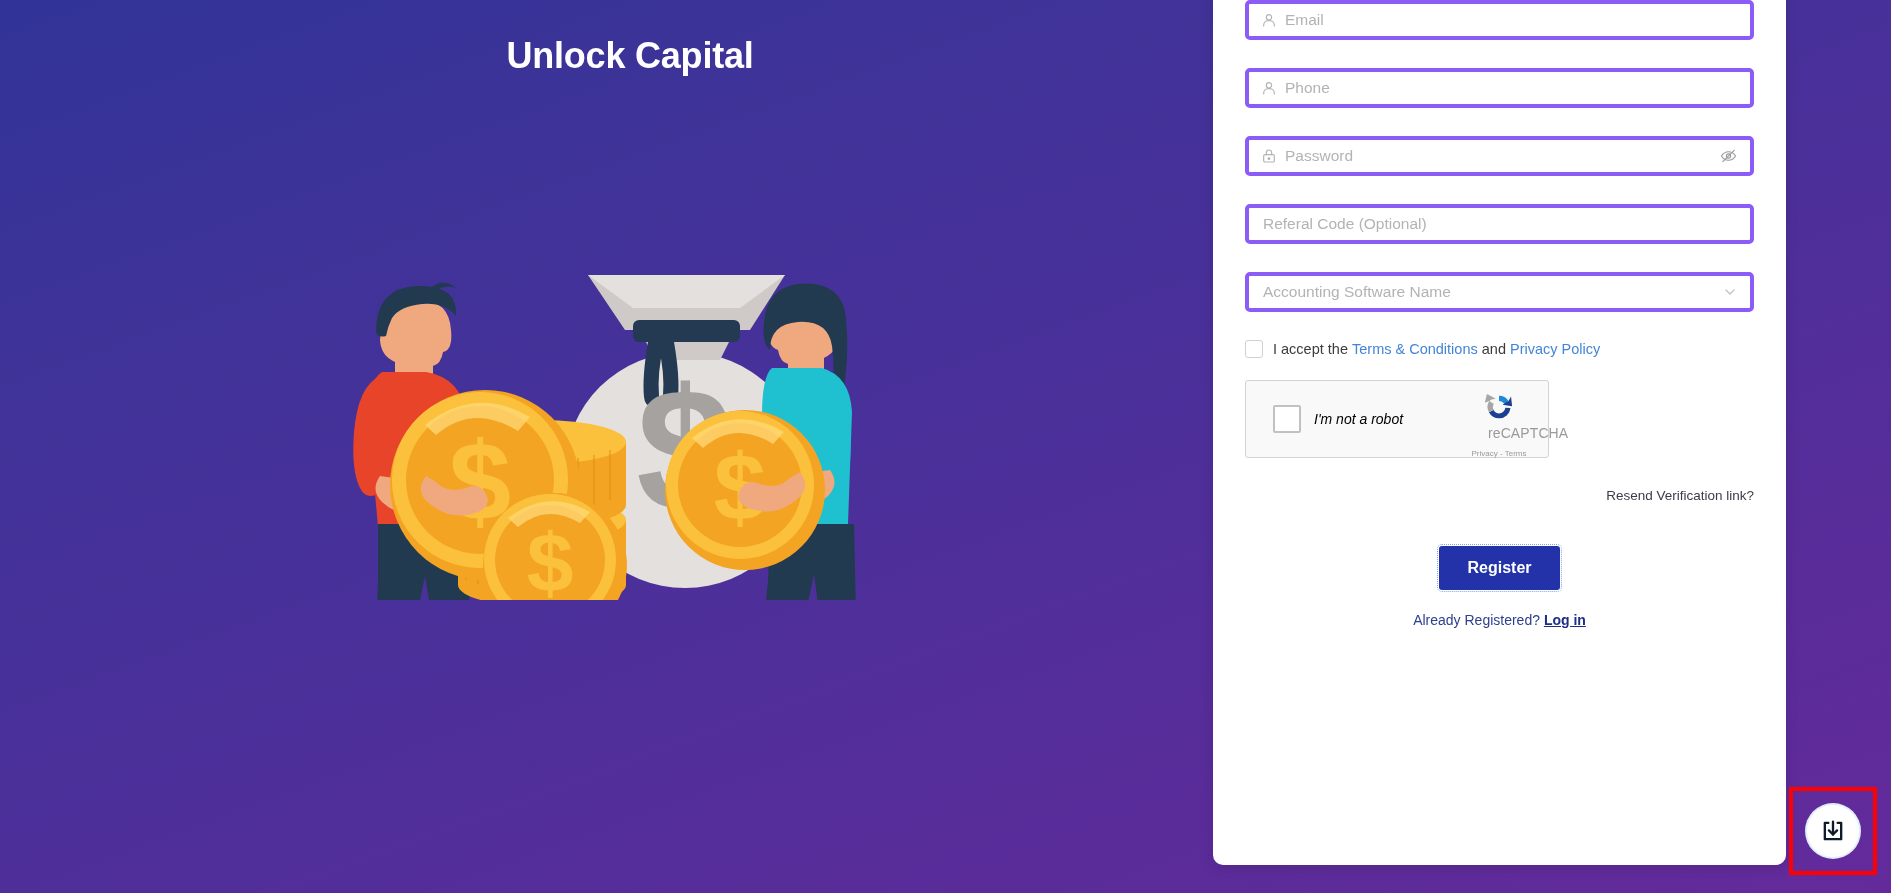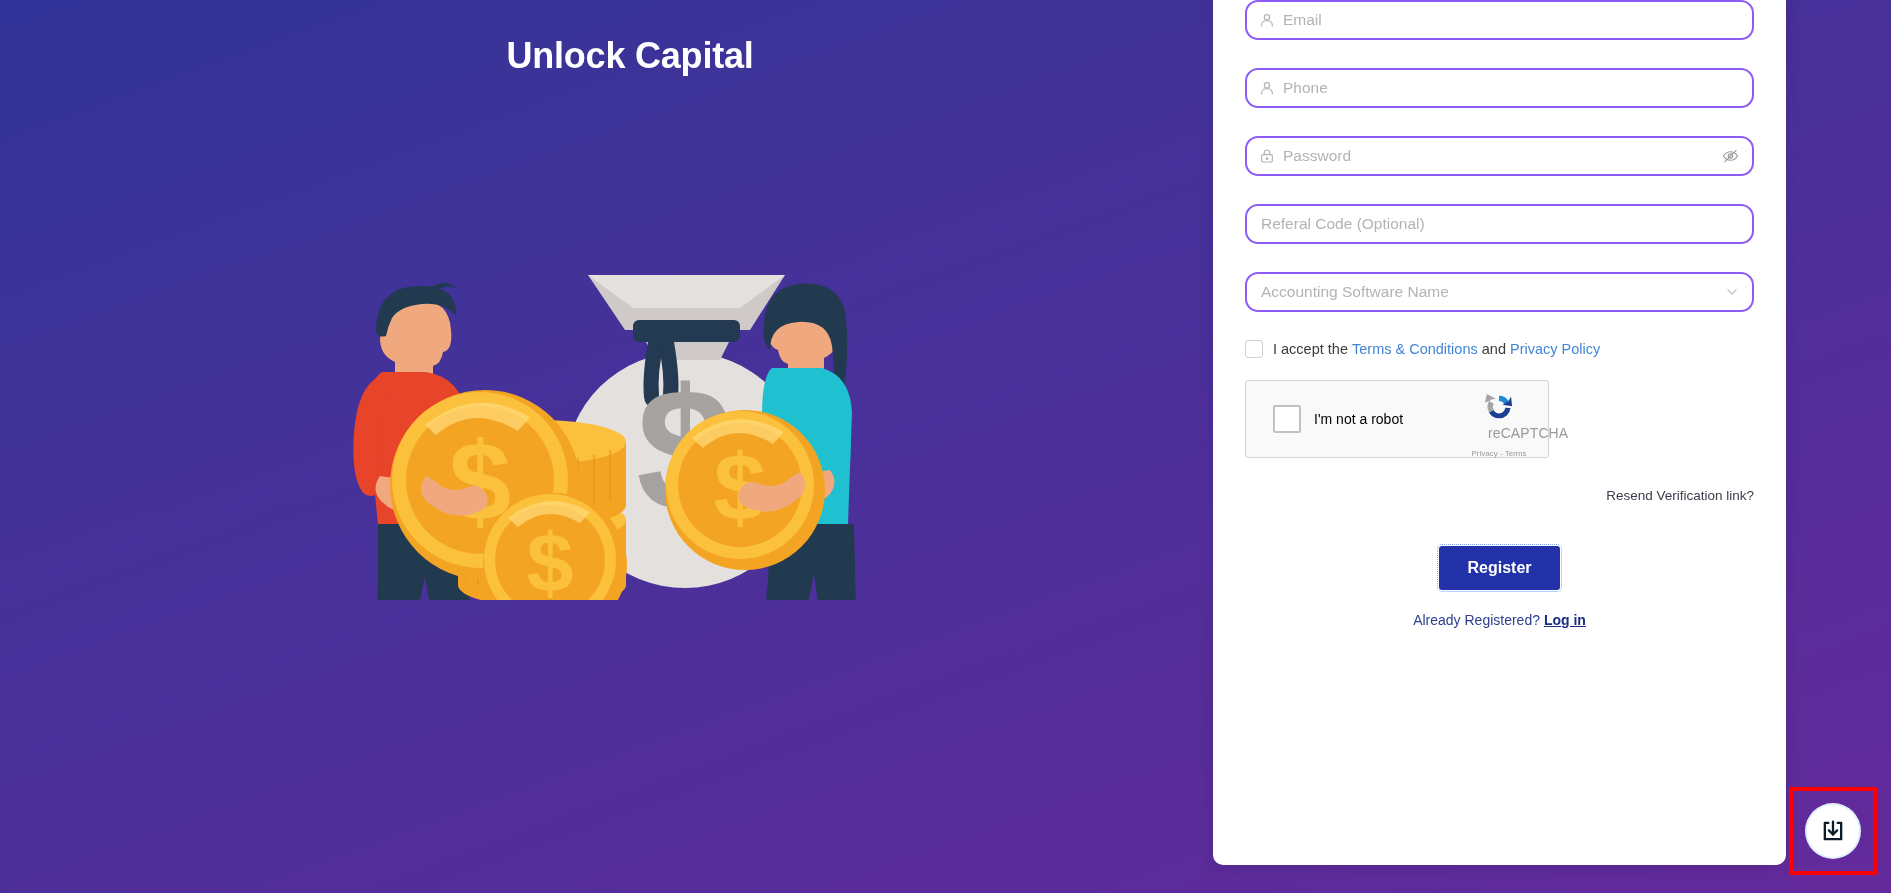--- a/index.html
+++ b/index.html
@@ -71,22 +71,22 @@
     position: absolute;
     left: 32px;
     top: 130px;
     width: 509px;
   }
 
   
   .field {
     position: relative;
     height: 40px;
-    border: 2px solid #8b5cf6;
-    border-radius: 13px;
+    border: 4px solid #8b5cf6;
+    border-radius: 5px;
     box-sizing: border-box;
     margin-bottom: 28px;
     background: #fff;
     display: flex;
     align-items: center;
     padding: 0 12px;
   }
   .field .lead-icon {
     width: 16px;
     height: 16px;
@@ -170,20 +170,21 @@
     background: #fff;
     margin-left: 27px;
     box-sizing: border-box;
     flex: 0 0 auto;
   }
   .rc-label {
     margin-left: 13px;
     font-size: 14px;
     color: #000000;
     font-family: "Liberation Sans", sans-serif;
+    font-style: italic;
   }
   .rc-brand {
     position: absolute;
     right: 10px;
     top: 9px;
     width: 78px;
     text-align: center;
   }
   .rc-logo { width: 34px; height: 34px; margin: 0 auto; display:block; }
   .rc-name {

